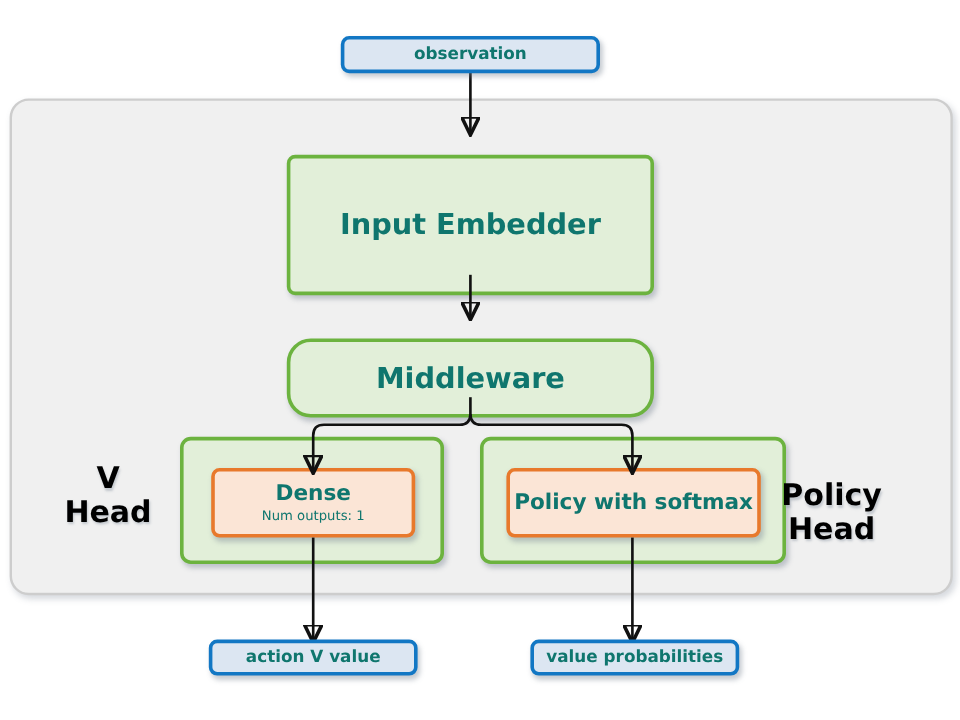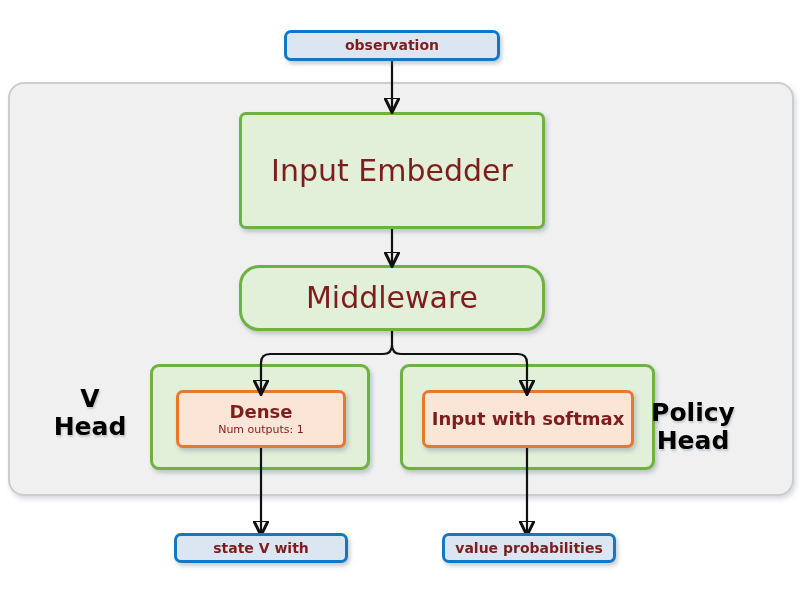--- a/index.html
+++ b/index.html
@@ -37,21 +37,21 @@
 
   
   .node {
     position: absolute;
     box-sizing: border-box;
     display: flex;
     flex-direction: column;
     align-items: center;
     justify-content: center;
     text-align: center;
-    color: #7f1d1d;
+    color: #0f766e;
     line-height: 1.18;
   }
 
   
   .outer-group {
     position: absolute;
     background: #f0f0f0;
     border: 2px solid #cdcdcd;
     border-radius: 16px;
     box-shadow: 2px 3px 5px rgba(120,130,145,0.30);
@@ -70,21 +70,21 @@
   }
 
   
   .green-box {
     background: #e2efd9;
     border: 3px solid #6cb33f;
     border-radius: 7px;
     box-shadow: 2px 3px 4px rgba(120,130,145,0.42);
     z-index: 3;
   }
-  .green-box.big-label { font-size: 30px; font-weight: normal; }
+  .green-box.big-label { font-size: 24px; font-weight: bold; margin-top: 17px; }
 
   
   .head-group {
     background: #e2efd9;
     border: 3px solid #6cb33f;
     border-radius: 9px;
     box-shadow: 2px 3px 4px rgba(120,130,145,0.42);
     z-index: 3;
     position: absolute;
     box-sizing: border-box;
@@ -177,24 +177,24 @@
     <span>Policy</span>
     <span>Head</span>
   </div>
 
   <div class="node orange-box" style="left:176px; top:390px; width:170px; height:58px;">
     <span class="orange-title">Dense</span>
     <span class="orange-sub">Num outputs: 1</span>
   </div>
 
   <div class="node orange-box" style="left:422px; top:390px; width:212px; height:58px;">
-    <span class="orange-title">Input with softmax</span>
+    <span class="orange-title">Policy with softmax</span>
   </div>
 
   <div class="node io-box" style="left:174px; top:533px; width:174px; height:30px;">
-    <span>state V with</span>
+    <span>action V value</span>
   </div>
 
   <div class="node io-box" style="left:442px; top:533px; width:174px; height:30px;">
     <span>value probabilities</span>
   </div>
 
 </div>
 
 </body></html>

